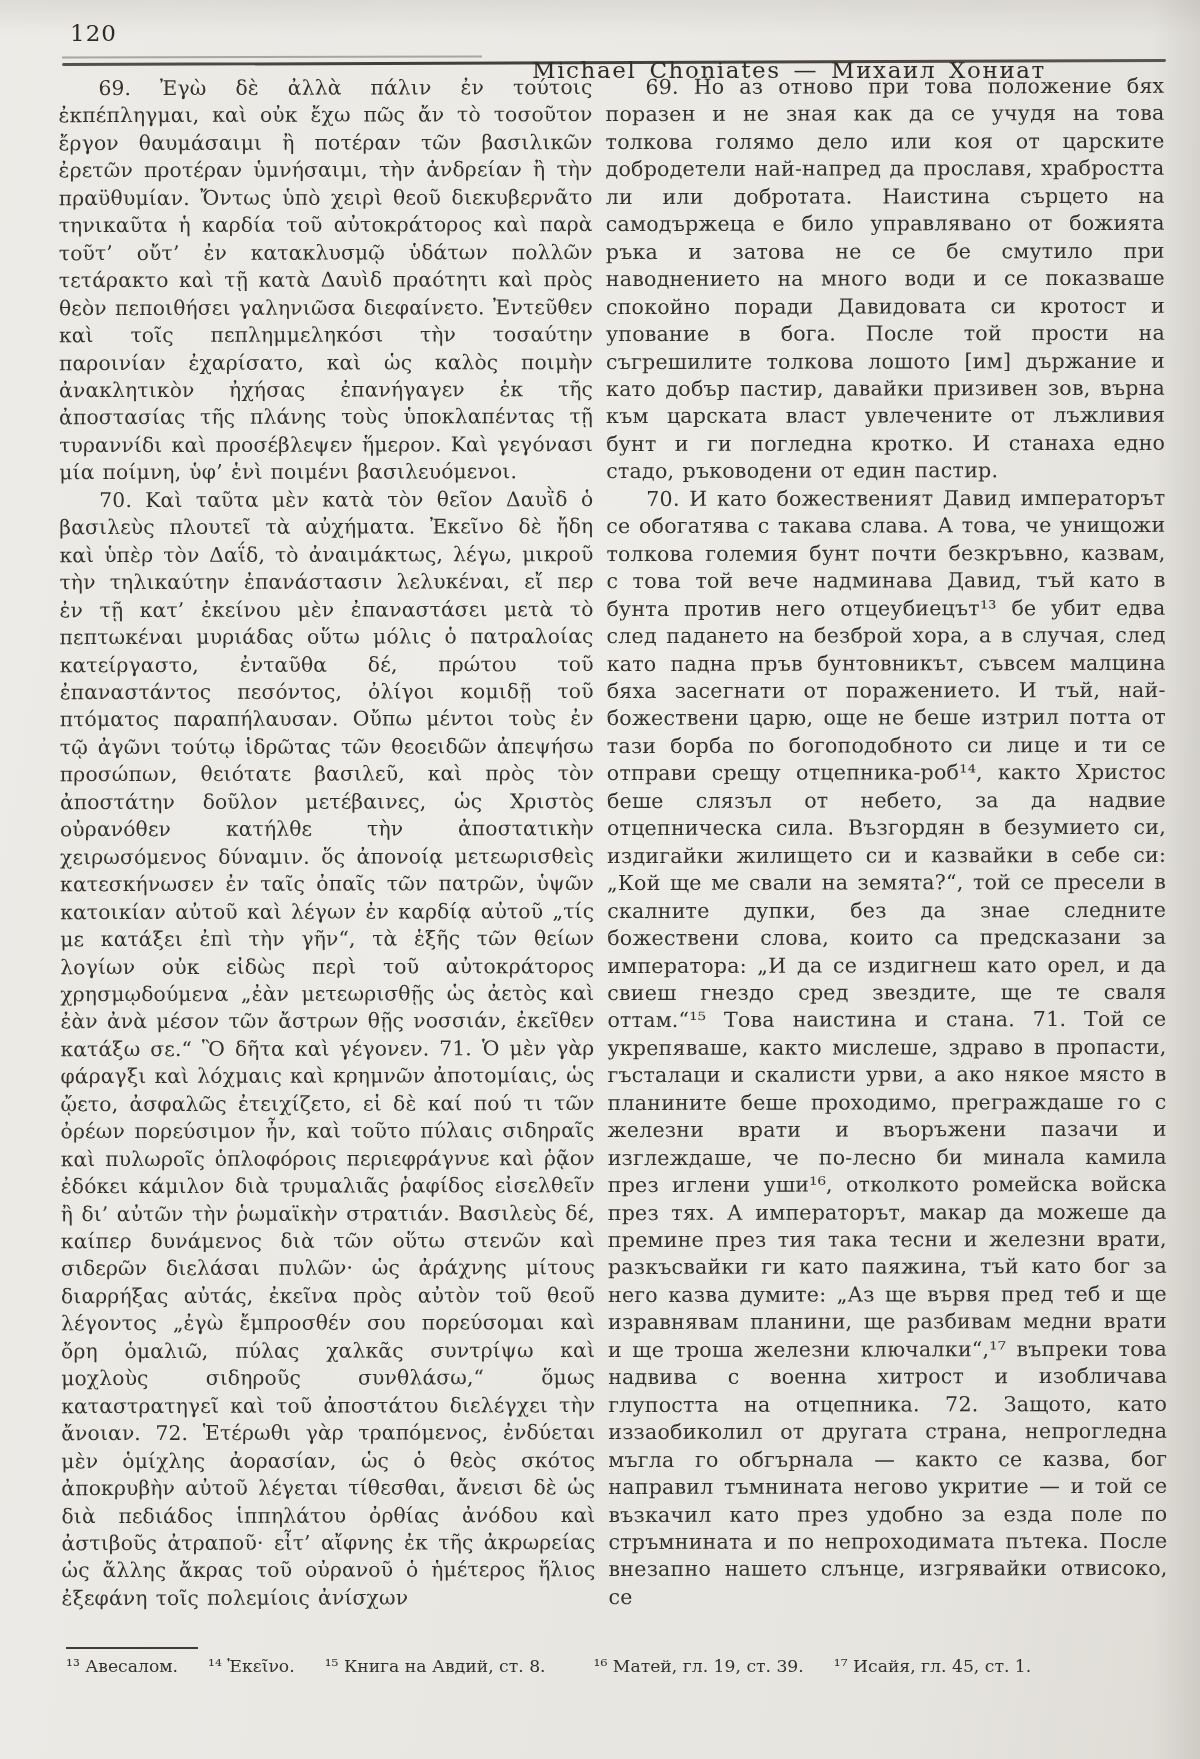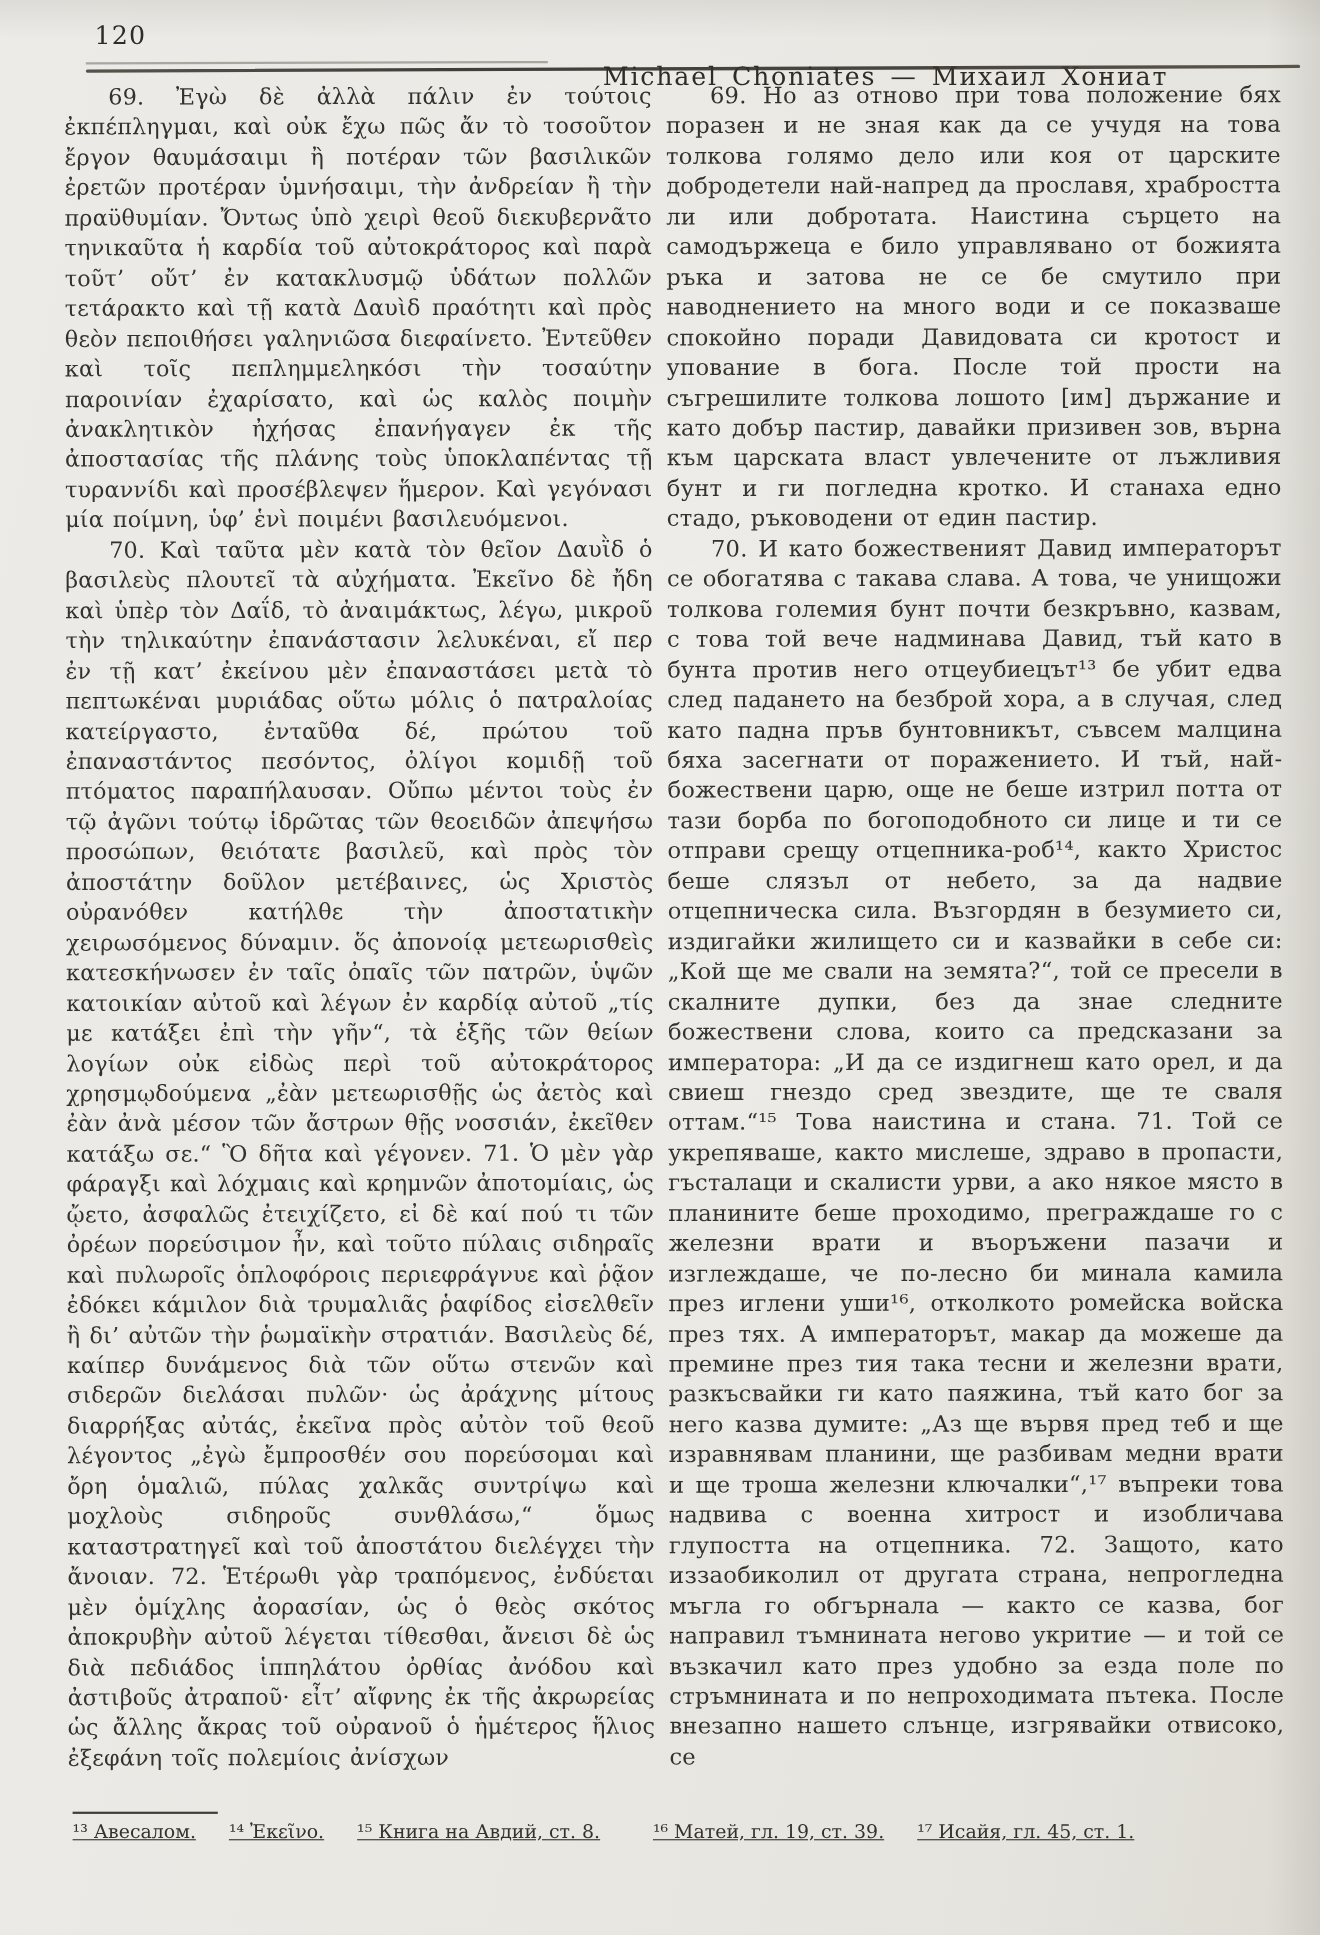--- a/index.html
+++ b/index.html
@@ -15,21 +15,21 @@
     background:linear-gradient(100deg, #edebe7 0%, #eae8e3 45%, #e6e4de 80%, #dddbd4 100%);
     color:#35312b;
   }
   .page::before{
     content:""; position:absolute; inset:0; pointer-events:none;
     background:
       linear-gradient(180deg, rgba(90,85,75,0.10) 0%, rgba(0,0,0,0) 2%),
       linear-gradient(270deg, rgba(70,65,58,0.10) 0%, rgba(0,0,0,0) 4%),
       radial-gradient(ellipse at 50% 40%, rgba(255,255,255,0.25) 0%, rgba(0,0,0,0) 60%);
   }
-  .header { position:absolute; top:14px; left:16px; right:0; height:46px; }
+  .header { position:absolute; top:14px; left:0; right:0; height:46px; }
   .page-number {
     position:absolute; left:70px; top:6px;
     font-size:23px; letter-spacing:1px; color:#2f2b25;
   }
   .running-title {
     position:absolute; left:532px; top:11px;
     font-size:23px; letter-spacing:1.6px; word-spacing:4px; color:#2f2b25;margin-top:32px;
   }
   .header-rule {
     position:absolute; top:47px; left:62px; width:1104px; height:3px;
@@ -56,21 +56,21 @@
   .col-right p { font-size:20.6px; letter-spacing:0.2px; }
   .footnote-rule {
     position:absolute; top:1647px; left:66px; width:132px; height:2px;
     background:#413d35;
   }
   .footnotes {
     position:absolute; top:1656px; left:66px; width:1104px;
     display:flex; flex-wrap:nowrap;
     font-size:17.2px; color:#35312b;
   }
-  .footnote-item { margin-right:30px; white-space:nowrap;text-decoration:underline; }
+  .footnote-item { margin-right:30px; white-space:nowrap; }
   .footnote-item.fn16 { margin-left:18px; }
 </style>
 </head>
 <body>
 
 <div class="page">
 
   <div class="header">
     <span class="page-number">120</span>
     <span class="running-title">Michael Choniates — Михаил Хониат</span>

